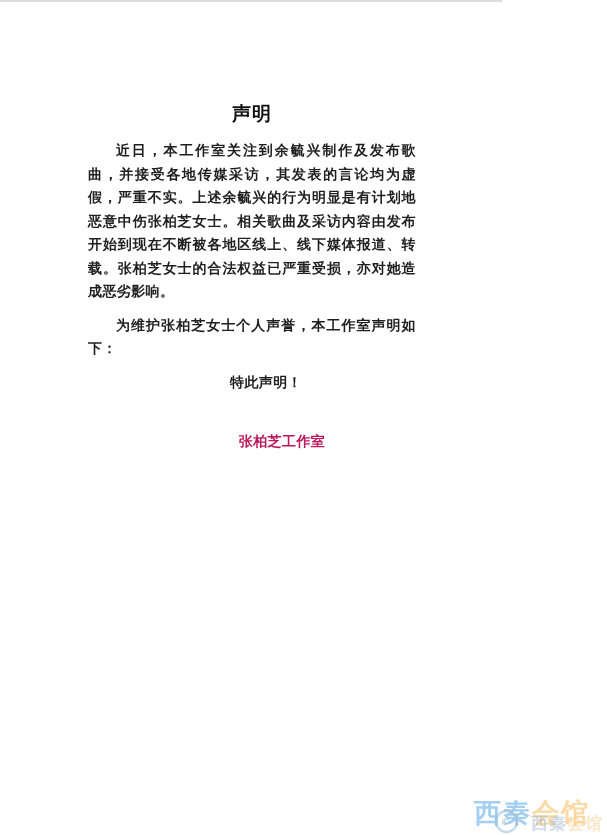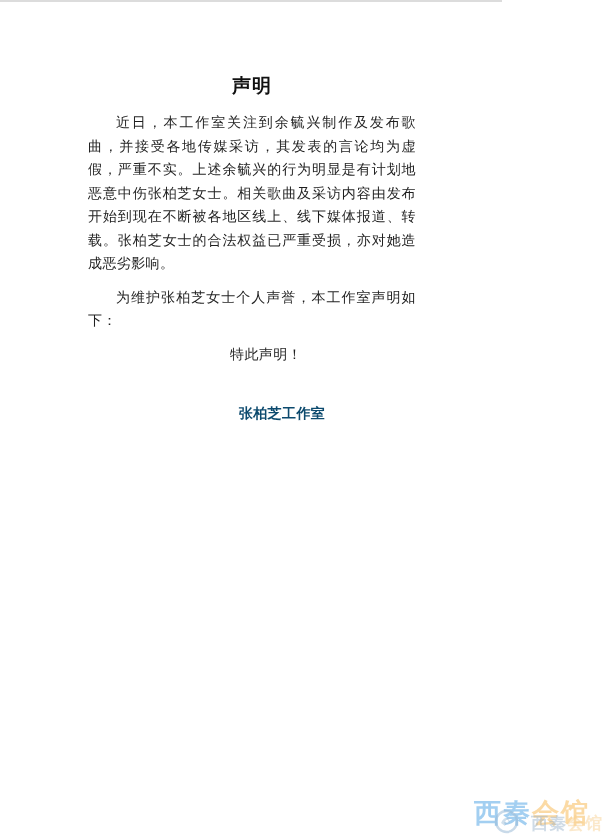--- a/index.html
+++ b/index.html
@@ -11,53 +11,53 @@
     overflow: hidden;
     font-family: "Liberation Sans", "DejaVu Sans", sans-serif;
   }
   .page {
     position: relative;
     width: 502px;
     height: 835px;
     background: #ffffff;
     border-top: 2px solid #dcdcdc;
     box-sizing: border-box;
-    padding: 72px 86px 0 88px;
+    padding: 100px 86px 0 88px;
   }
   .title {
     margin: 0 0 14px 0;
     text-align: center;
     font-size: 19px;
     font-weight: 700;
     color: #111111;
     line-height: 23px;
     letter-spacing: 1px;
   }
   .para {
     margin: 0 0 10px 0;
     font-size: 14px;
-    font-weight: 400;
+    font-weight: 700;
     line-height: 23.5px;
     color: #1f1f1f;
     text-align: justify;
     text-indent: 2em;
     letter-spacing: 0.4px;
     word-break: break-all;
   }
   .para.last-line { text-align: center; }
   .signature-block {
     margin: 36px 64px 0 auto;
     width: max-content;
     min-width: 140px;
     text-align: center;
   }
   .signature-name {
     font-size: 14px;
     font-weight: 600;
-    color: #0c4a6e;
+    color: #be185d;
     line-height: 23.5px;
     letter-spacing: 0.4px;
   }
   
   .watermark {
     position: absolute;
     left: 474px;
     top: 793px;
     width: 133px;
     height: 42px;

